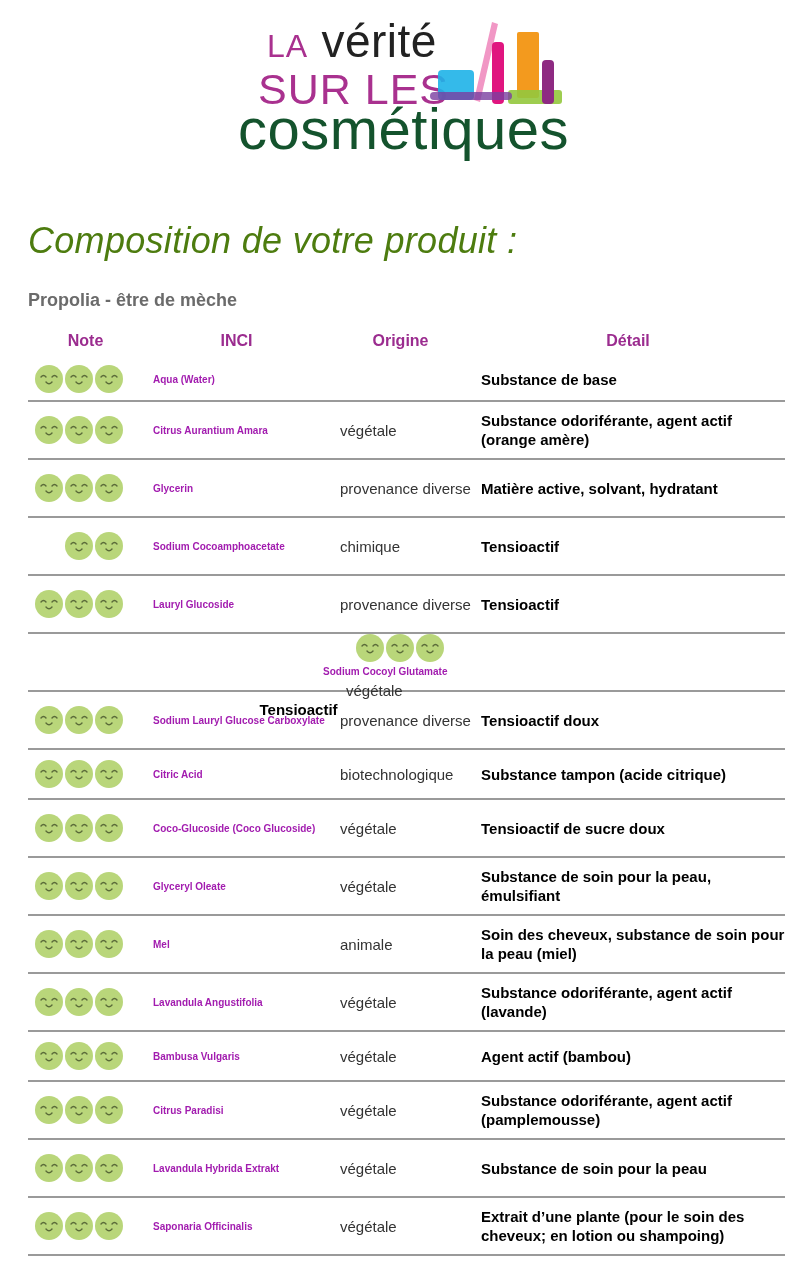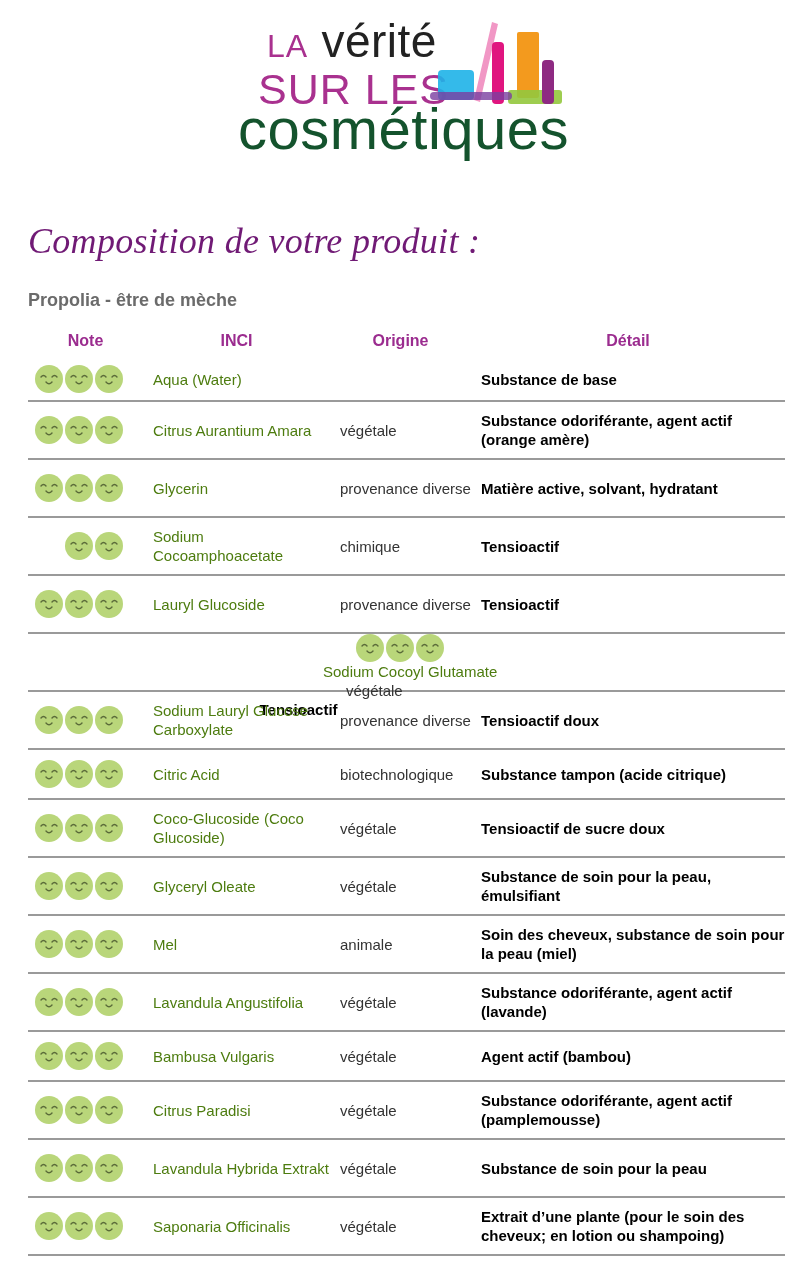--- a/index.html
+++ b/index.html
@@ -6,37 +6,37 @@
     html, body { width: 809px; height: 1277px; background: #ffffff; overflow: hidden; }
     body { font-family: "Liberation Sans", "DejaVu Sans", sans-serif; color: #222; position: relative; }
 
     .logo { position: absolute; left: 238px; top: 8px; width: 345px; height: 150px; }
     .logo .l1 { position: absolute; left: 6px; top: 10px; font-size: 46px; line-height: 46px; color: #222; font-weight: 300; letter-spacing: 0.5px; white-space: nowrap; margin-left: 23px; }
     .logo .l1 .pk { color: #a9318f; font-size: 32px; letter-spacing: 1px; }
     .logo .l2 { position: absolute; left: 20px; top: 64px; font-size: 43px; line-height: 34px; color: #a9318f; letter-spacing: 1px; white-space: nowrap; }
     .logo .l3 { position: absolute; left: 0px; top: 92px; font-size: 58px; line-height: 58px; color: #14532d; letter-spacing: 0.5px; white-space: nowrap; font-weight: 300; }
     .logo svg { position: absolute; left: 192px; top: 4px; }
 
-    .title { position: absolute; left: 28px; top: 220px; font-family: Liberation Serif, serif; font-style: italic; font-size: 36px; color: #701a75; letter-spacing: 0.3px; white-space: nowrap; }
+    .title { position: absolute; left: 28px; top: 220px; font-family: Liberation Sans, sans-serif; font-style: italic; font-size: 36px; color: #4d7c0f; letter-spacing: 0.3px; white-space: nowrap; }
     .product { position: absolute; left: 28px; top: 290px; font-size: 18px; font-weight: bold; color: #6b6b6b; white-space: nowrap; }
 
     .table { position: absolute; left: 28px; top: 324px; width: 757px; }
     .thead { display: flex; height: 34px; align-items: center; }
     .th { color: #9b2c8f; font-weight: bold; font-size: 16px; text-align: center; }
     .c-note { width: 115px; }
     .c-inci { width: 187px; }
     .c-orig { width: 141px; }
     .c-det  { width: 314px; }
     .th.c-inci { text-align: center; width: 187px; }
     .th.c-det { text-align: center; }
 
     .row { display: flex; align-items: center; border-bottom: 2px solid #9a9a9a; }
     .row .c-note { display: flex; justify-content: center; align-items: center; padding-right: 16px; }
     .row .note-wrap { display: flex; width: 90px; justify-content: flex-end; }
-    .row .c-inci { padding-left: 10px; font-weight: normal; font-size: 15px; line-height: 19px; color: #4d7c0f; }
+    .row .c-inci { padding-left: 10px; font-weight: bold; font-size: 10px; line-height: 19px; color: #a21caf; }
     .row .c-orig { padding-left: 10px; font-size: 15px; line-height: 19px; color: #333; }
     .row .c-det { padding-left: 10px; font-size: 15px; line-height: 19px; color: #000000; font-weight: bold; }
 
     .smiley { width: 28px; height: 28px; border-radius: 50%; background: #b9d67a; position: relative; margin-left: 2px; }
     .smiley svg { position: absolute; left: 0; top: 0; }
   </style>
 </head>
 <body>
 
 <div class="logo">

